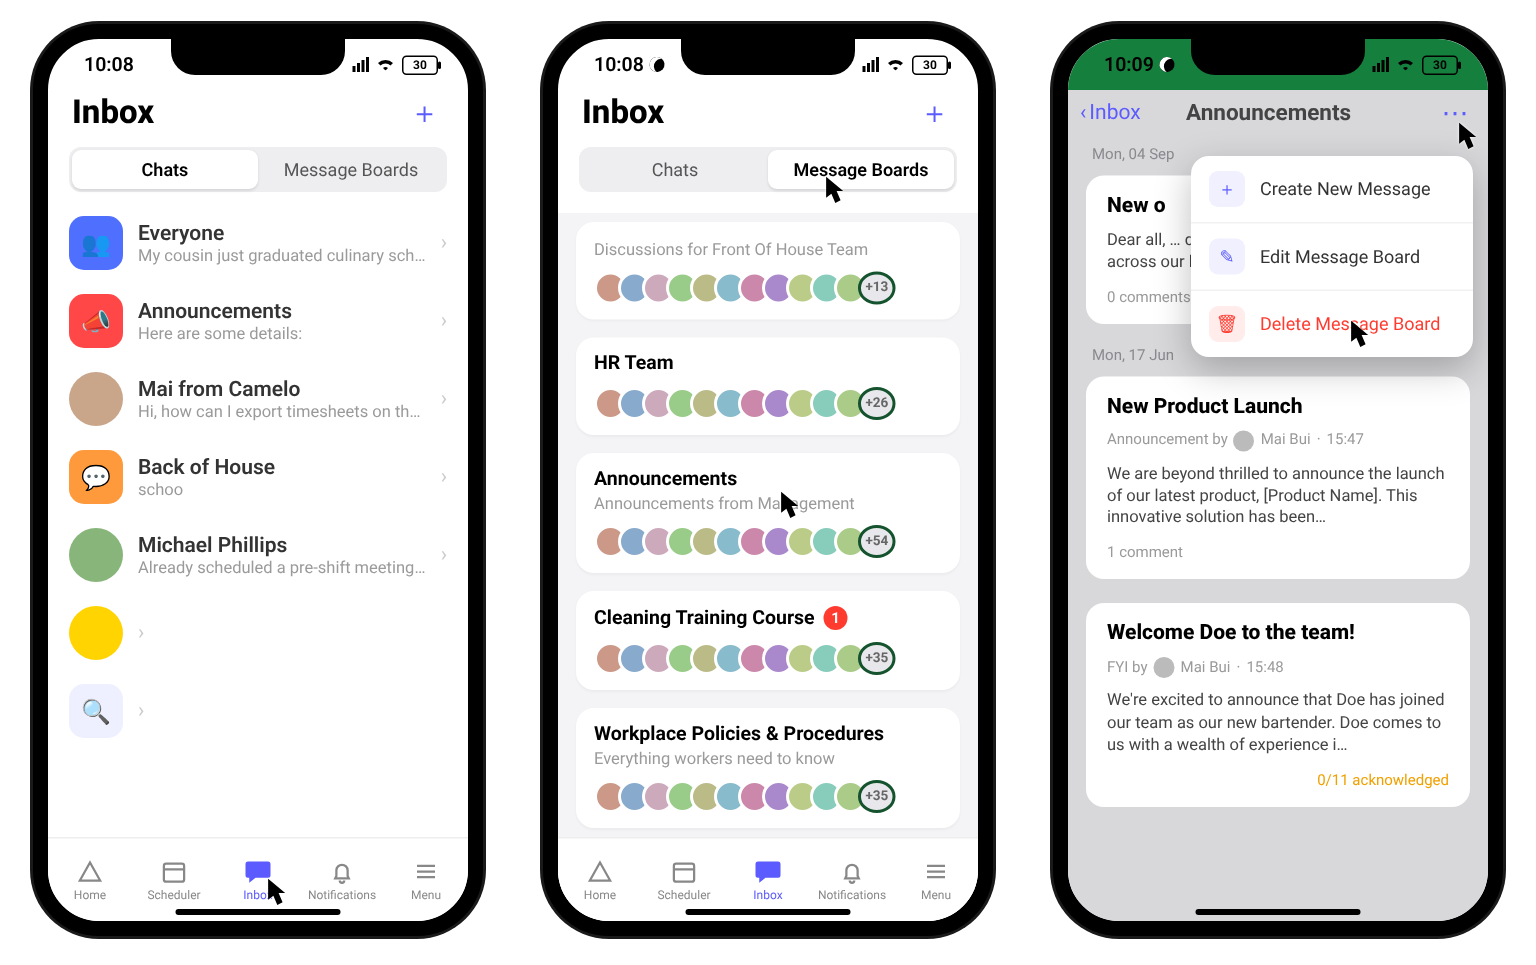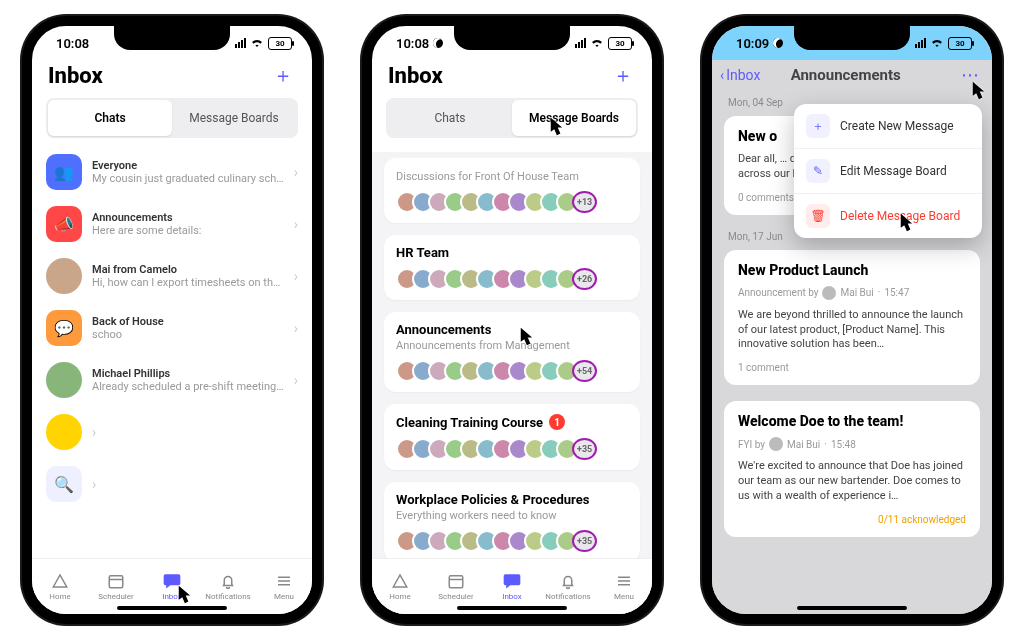--- a/index.html
+++ b/index.html
@@ -54,62 +54,62 @@
     padding: 2px 16px 6px 16px;
   }
   .header-title { font-size:22px; font-weight:800; }
   .plus-btn {
     width:26px; height:26px; border-radius:6px; background:#fff;
     color:#5b5bff; font-size:20px; font-weight:300; display:flex;
     align-items:center; justify-content:center;
   }
   
   .seg {
-    margin: 4px 14px 8px 14px; height:40px; background:#eeeef0;
+    margin: 4px 14px 8px 14px; height:30px; background:#eeeef0;
     border-radius:8px; display:flex; padding:2px; font-size:12px;
   }
   .seg div {
     flex:1; display:flex; align-items:center; justify-content:center;
     border-radius:6px; color:#555; position:relative;
   }
   .seg div.active { background:#fff; color:#000; font-weight:600; box-shadow:0 1px 2px rgba(0,0,0,.1);}
   
   .chat-list { flex:1; overflow:hidden; }
   .chat-item {
     display:flex; align-items:center; gap:10px; padding:8px 14px;
   }
   .avatar {
     width:36px; height:36px; border-radius:10px; background:#ddd;
     display:flex; align-items:center; justify-content:center; color:#fff;
     font-size:16px; flex-shrink:0;
   }
   .avatar.circle { border-radius:50%; }
   .chat-text { flex:1; min-width:0; }
-  .chat-title { font-size:11px; font-weight:600; color:#333; }
+  .chat-title { font-size:14px; font-weight:600; color:#333; }
   .chat-sub { font-size:11px; color:#9a9a9a; white-space:nowrap; overflow:hidden; text-overflow:ellipsis;}
   .chevron { color:#ccc; font-size:14px; }
   
   .boards { flex:1; overflow:hidden; padding: 0 12px;}
   .board-card {
     background:#fff; border-radius:12px; padding:10px 12px; margin-bottom:12px;
     box-shadow: 0 1px 2px rgba(0,0,0,.04);
   }
   .phone2-body { background:#f4f4f6; }
   .board-title { font-size:13px; font-weight:700; display:flex; align-items:center; gap:6px;}
   .board-sub { font-size:11px; color:#9a9a9a; margin-top:2px;}
   .avatar-row { display:flex; align-items:center; margin-top:8px; }
   .mini-av {
     width:22px; height:22px; border-radius:50%; background:#bbb;
     border:2px solid #fff; margin-left:-6px;
   }
   .mini-av:first-child { margin-left:0;}
   .more-av {
     min-width:22px; height:22px; border-radius:50%; background:#e8e8ec; color:#666;
     font-size:9px; font-weight:700; display:flex; align-items:center;
-    justify-content:center; border:2px solid #a21caf; margin-left:-6px; padding:0 3px;
+    justify-content:center; border:2px solid #14532d; margin-left:-6px; padding:0 3px;
   }
   .badge-red {
     background:#ff3b30; color:#fff; width:16px; height:16px; border-radius:50%;
     font-size:10px; display:inline-flex; align-items:center; justify-content:center;
   }
   
   .sub-header {
     display:flex; align-items:center; padding:4px 12px 8px 8px; gap:4px;
   }
   .back { color:#5b5bff; font-size:14px; display:flex; align-items:center; gap:2px;}
@@ -486,21 +486,21 @@
         <path d="M10 2v16l4-3 3 7 4-2-3-7h5L10 2z" fill="#000"></path>
       </svg></div>
   <div class="pointer" style="left:140px; top:300px"><svg viewBox="0 0 32 32">
         <path d="M10 2v16l4-3 3 7 4-2-3-7h5L10 2z" fill="#000"></path>
       </svg></div>
 </div>
 
 <div class="phone inactive-bg">
 
   <div class="notch"></div>
-  <div class="status-bar" style="background:#7dd3fc">
+  <div class="status-bar" style="background:#15803d">
     <div class="status-left">
       <span>10:09</span>
       <span class="moon"></span>
     </div>
     <div class="status-right">
       <span class="signal">
           <span></span>
           <span></span>
           <span></span>
           <span></span>

